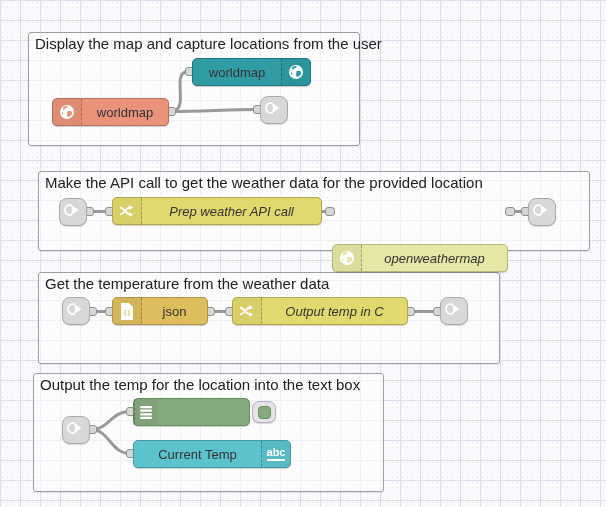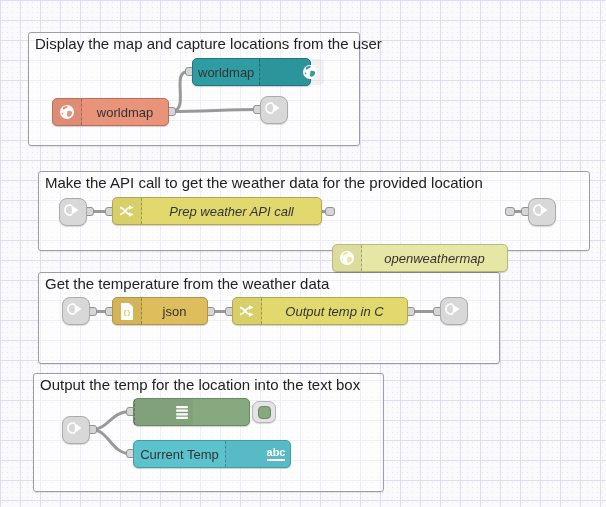--- a/index.html
+++ b/index.html
@@ -35,21 +35,21 @@
   .node-label{
     flex:1;display:flex;align-items:center;justify-content:center;
     color:#333;white-space:nowrap;padding:0 5px;
   }
   .italic .node-label{font-style:italic;}
   .icon-box{
     width:28px;display:flex;align-items:center;justify-content:center;
     background:rgba(0,0,0,0.045);flex:none;
   }
   .icon-box.left{border-right:1px dashed rgba(0,0,0,0.28);border-radius:4px 0 0 4px;}
-  .icon-box.right{border-left:1px dashed rgba(0,0,0,0.28);border-radius:0 4px 4px 0;padding-left:36px;}
+  .icon-box.right{border-left:1px dashed rgba(0,0,0,0.28);border-radius:0 4px 4px 0;}
   .icon-box.narrow{width:22px;}
   .link-node{
     position:absolute;width:28px;height:28px;border:1px solid;border-radius:8px;
     box-sizing:border-box;display:flex;align-items:center;justify-content:center;
     box-shadow:0 1px 1px rgba(0,0,0,0.15);
   }
   .abc-glyph{
     color:#fff;font-weight:bold;font-size:11px;line-height:11px;
     border-bottom:2px solid #fff;padding-bottom:1px;
   }

